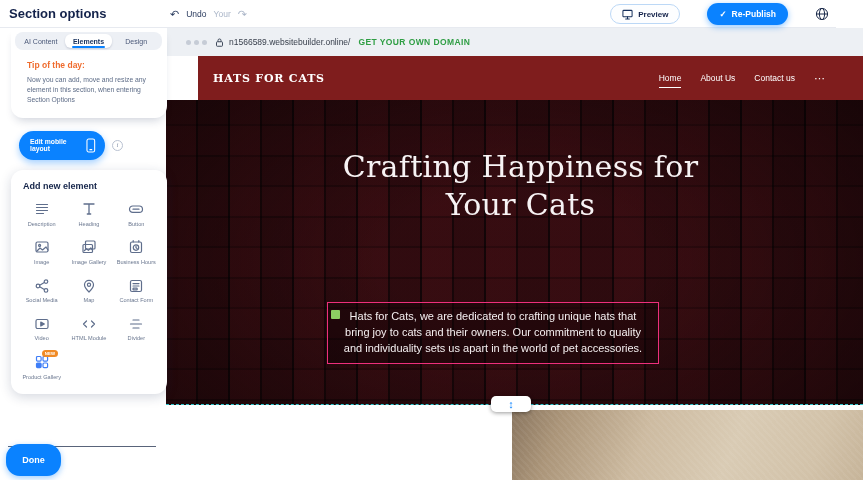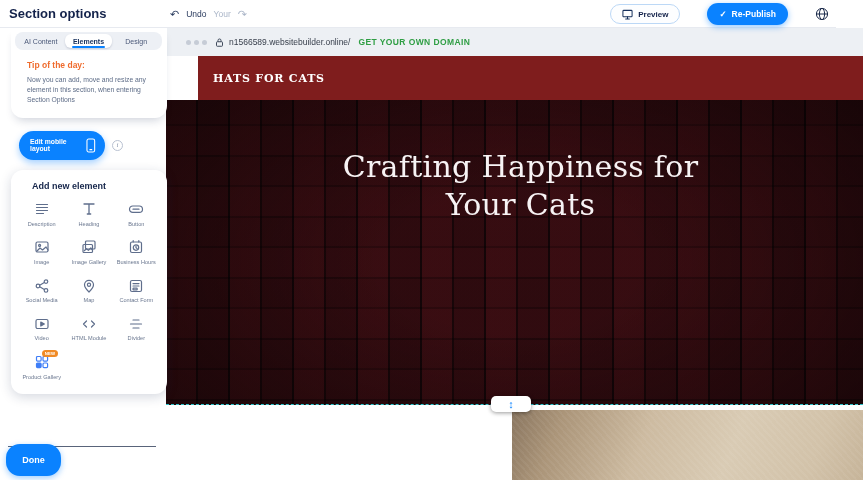--- a/index.html
+++ b/index.html
@@ -40,21 +40,21 @@
   .tip-body { font-size:6.8px; color:#5d6c87; line-height:1.5; }
   .mobile-row { margin:13px 0 0 8px; display:flex; align-items:center; gap:7px; }
   .mobile-btn { width:86px; height:29px; border:none; border-radius:16px; background:#0a82ff; color:#fff;
     font-size:6.8px; font-weight:600; display:flex; align-items:center; justify-content:space-between;
     padding:0 9px 0 11px; box-shadow:0 3px 7px rgba(10,130,255,.38); cursor:pointer; text-align:left; }
   .info-dot { width:11px; height:11px; border:1px solid #b9c2d2; border-radius:50%; color:#8a97ad;
     font-size:7px; font-style:italic; font-family:"Liberation Serif",serif; display:flex; align-items:center;
     justify-content:center; cursor:pointer; }
   .add-card { margin-top:10px; width:156px; background:#fff; border-radius:12px;
     box-shadow:0 3px 12px rgba(24,40,80,.18); padding:11px 8px 13px; }
-  .add-title { font-size:9px; font-weight:700; color:#15254a; margin:0 0 10px 13px; }
+  .add-title { font-size:9px; font-weight:700; color:#15254a; margin:0 0 10px 4px; }
   .grid { display:grid; grid-template-columns:repeat(3,1fr); row-gap:11px; column-gap:2px; }
   .cell { display:flex; flex-direction:column; align-items:center; gap:3px; cursor:pointer; position:relative; }
   .cicon { height:17px; display:flex; align-items:center; color:#5f6e8c; }
   .cicon.blue { color:#3f7ef7; }
   .clabel { font-size:5.6px; color:#6b7890; text-align:center; line-height:1.3; max-width:42px; }
   .badge { position:absolute; top:-4px; right:6px; background:#f08a24; color:#fff; font-size:4.3px;
     font-weight:700; padding:1px 3px; border-radius:4px; letter-spacing:.2px; }
   .sidebar-divider { position:absolute; left:8px; right:10px; bottom:33px; height:1px; background:#59647a; }
   .done-btn { position:absolute; left:6px; bottom:4px; width:55px; height:32px; border:none; border-radius:14px;
     background:#0a82ff; color:#fff; font-size:9px; font-weight:700;
@@ -329,24 +329,34 @@
         <rect x="2" y="5.5" width="8" height="6" rx="1"></rect>
           <path d="M4 5.5V3.8a2 2 0 0 1 4 0v1.7"></path>
       </svg>
       <span class="url">n1566589.websitebuilder.online/</span>
       <a class="domain-link">GET YOUR OWN DOMAIN</a>
     </div>
 
     <div class="canvas">
       <div class="site-header">
         <div class="logo">HATS FOR CATS</div>
+        <nav class="site-nav">
+          <span class="nav-item active">Home</span>
+          <span class="nav-item">About Us</span>
+          <span class="nav-item">Contact us</span>
+          <span class="nav-more">⋯</span>
+        </nav>
       </div>
 
       <div class="hero">
         <h1 class="hero-heading">Crafting Happiness for Your Cats</h1>
+        <div class="parabox">
+          <span class="drag-handle"></span>
+          <span>Hats for Cats, we are dedicated to crafting unique hats that bring joy to cats and their owners. Our commitment to quality and individuality sets us apart in the world of pet accessories.</span>
+        </div>
       </div>
 
       <div class="section-line"></div>
       <div class="resize-pill">
         <span class="resize-glyph">↕</span>
       </div>
 
       <div class="below">
         <div class="next-img"></div>
       </div>

